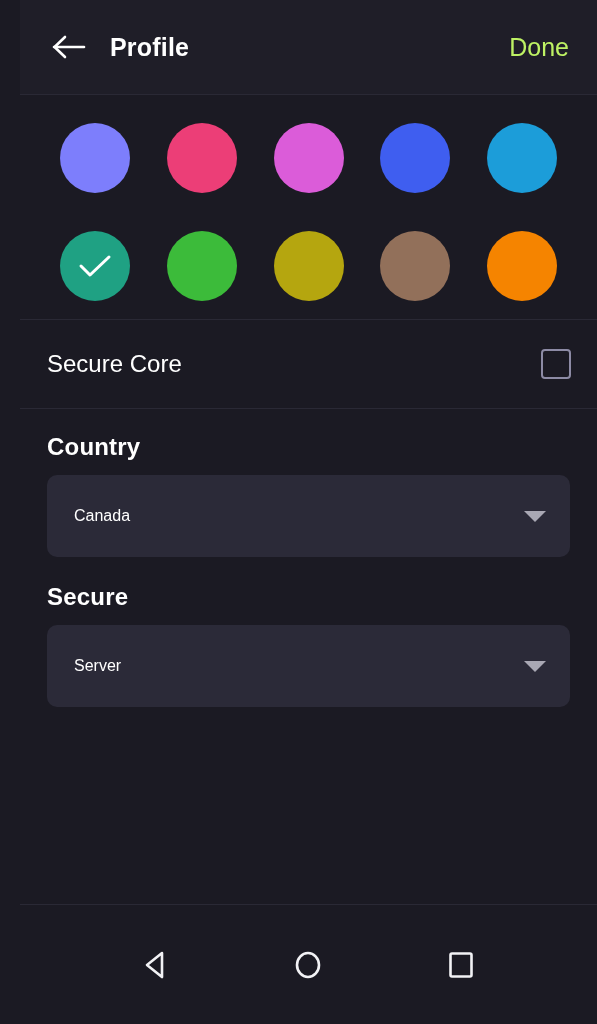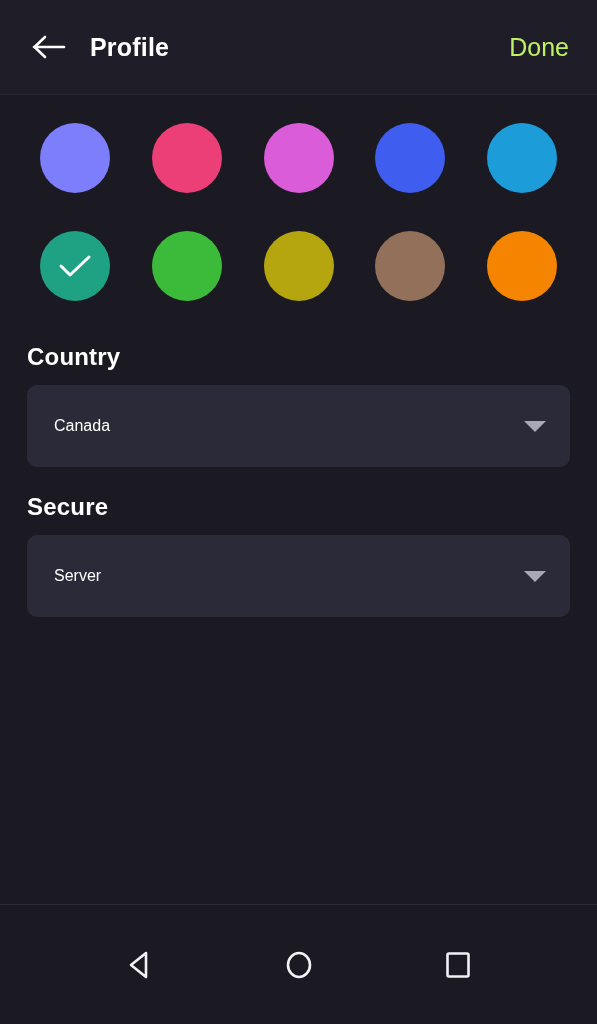--- a/index.html
+++ b/index.html
@@ -10,20 +10,21 @@
     font-family: "Liberation Sans", sans-serif;
     overflow: hidden;
   }
   .screen {
     position: relative;
     width: 597px;
     height: 1024px;
     background: #1b1a23;
     display: flex;
     flex-direction: column;
+    padding-left: 20px;
   }
 
   
   .appbar {
     height: 95px;
     flex: 0 0 95px;
     display: flex;
     align-items: center;
     padding: 0 26px;
     border-bottom: 1px solid #2a2935;
@@ -207,20 +208,24 @@
             </svg>
           </span>
         </div>
         <div class="swatch" style="background:#3cbb3a"></div>
         <div class="swatch" style="background:#b5a60f"></div>
         <div class="swatch" style="background:#92705a"></div>
         <div class="swatch" style="background:#f58400"></div>
       </div>
     </div>
 
+    <div class="row-secure">
+      <div class="row-secure-label">Secure Core</div>
+      <div class="checkbox"></div>
+    </div>
 
     <div class="fields">
 
       <div class="field">
         <div class="field-label">Country</div>
         <div class="select">
           <span class="select-value">Canada</span>
           <span class="caret"></span>
         </div>
       </div>

